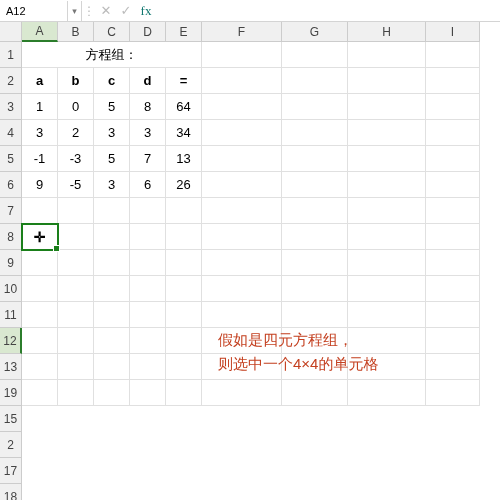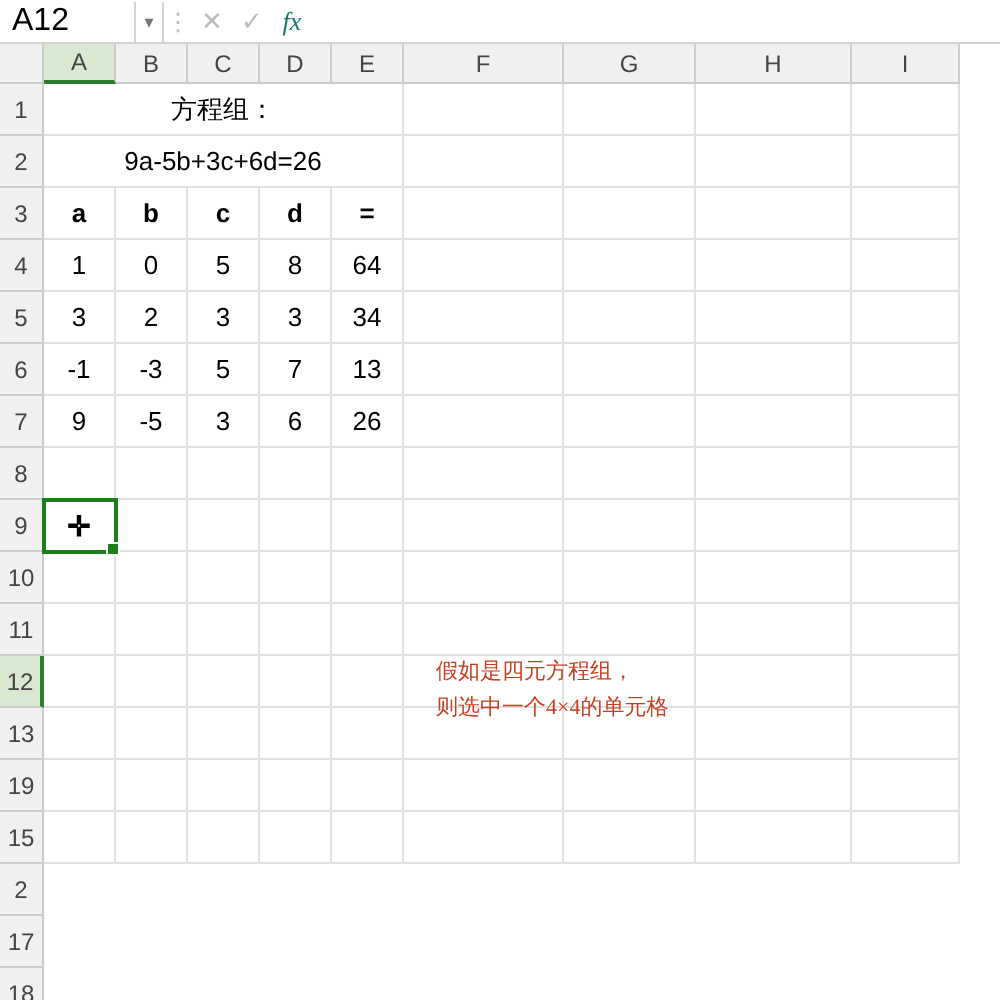--- a/index.html
+++ b/index.html
@@ -16,21 +16,21 @@
     display: flex;
     align-items: center;
     height: 22px;
     border-bottom: 1px solid #d4d4d4;
     background: #fff;
   }
   .namebox {
     width: 68px;
     height: 20px;
     padding: 2px 6px;
-    font-size: 16px;
+    font-size: 11px;
     border-right: 1px solid #d4d4d4;
     display: flex;
     align-items: center;
   }
   .namebox-dd {
     width: 14px;
     height: 20px;
     display: flex;
     align-items: center;
     justify-content: center;
@@ -47,21 +47,21 @@
   }
   .fbar-btn {
     width: 20px;
     height: 20px;
     display: flex;
     align-items: center;
     justify-content: center;
     color: #bbb;
     font-size: 13px;
   }
-  .fbar-btn.fx { font-style: italic; color: #0f766e; font-family: "Times New Roman", serif; }
+  .fbar-btn.fx { color: #0f766e; font-family: "Times New Roman", serif; }
   .formula-input {
     flex: 1;
     height: 20px;
     padding: 2px 6px;
   }
   .sheet {
     position: relative;
   }
   .corner {
     position: absolute;
@@ -148,22 +148,22 @@
     border: 1px solid #fff;
   }
   .cursor-cross {
     font-size: 14px;
     color: #000;
     font-weight: bold;
   }
   .annotation {
     position: absolute;
     color: #c44020;
-    font-size: 11px;
-    font-family: Liberation Serif, serif;
+    font-size: 15px;
+    font-family: Liberation Sans, sans-serif;
     line-height: 1.6;
     white-space: nowrap;
   }
 </style>
 </head>
 <body>
 
 <div class="namebox-bar">
   <div class="namebox">A12</div>
   <div class="namebox-dd">▾</div>
@@ -211,27 +211,20 @@
 
   <div class="cells" id="cells">
       <div class="row">
         <div class="cell merged" style="width: 180px;">方程组：</div>
         <div class="cell" style="width: 80px;"></div>
         <div class="cell" style="width: 66px;"></div>
         <div class="cell" style="width: 78px;"></div>
         <div class="cell" style="width: 54px;"></div>
       </div>
       <div class="row">
-        <div class="cell merged" style="width: 180px;">9a-5b+3c+6d=26</div>
-        <div class="cell" style="width: 80px;"></div>
-        <div class="cell" style="width: 66px;"></div>
-        <div class="cell" style="width: 78px;"></div>
-        <div class="cell" style="width: 54px;"></div>
-      </div>
-      <div class="row">
         <div class="cell bold" style="width: 36px;">a</div>
         <div class="cell bold" style="width: 36px;">b</div>
         <div class="cell bold" style="width: 36px;">c</div>
         <div class="cell bold" style="width: 36px;">d</div>
         <div class="cell bold" style="width: 36px;">=</div>
         <div class="cell" style="width: 80px;"></div>
         <div class="cell" style="width: 66px;"></div>
         <div class="cell" style="width: 78px;"></div>
         <div class="cell" style="width: 54px;"></div>
       </div>

